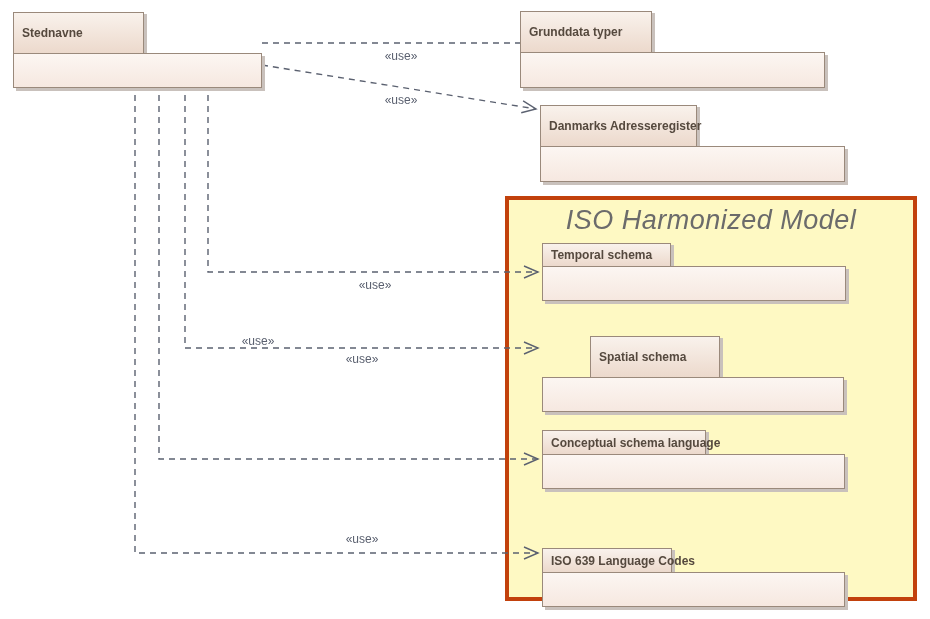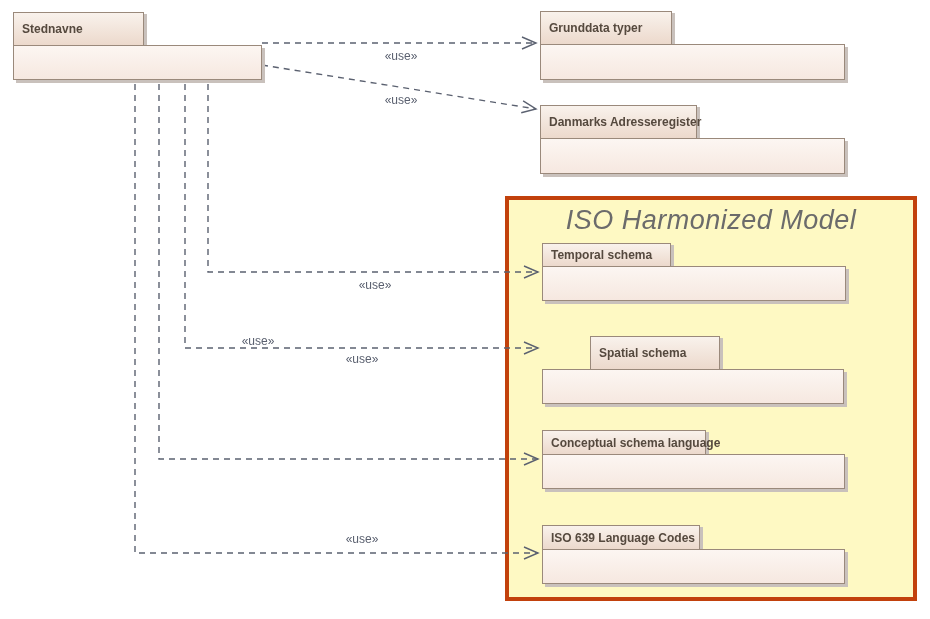--- a/index.html
+++ b/index.html
@@ -34,21 +34,21 @@
   
   #wires {
     position: absolute;
     left: 0; top: 0;
     z-index: 2;
   }
   
   .pkg { position: absolute; z-index: 3; }
   .pkg .tab {
     position: relative;
-    height: 34px;
+    height: 42px;
     border: 1px solid #9a897b;
     background: linear-gradient(180deg, #f9f2ec 0%, #ecd9cc 100%);
     box-shadow: 3px 2px 0 #c9c1bc;
     display: flex;
     align-items: center;
     padding: 0 8px;
   }
   .pkg .tab .pkg-label {
     font-size: 12px;
     font-weight: bold;
@@ -105,21 +105,21 @@
   <div class="use-label" style="left:362px; top:359px;">«use»</div>
   <div class="use-label" style="left:362px; top:539px;">«use»</div>
 
   <div class="pkg" style="left:13px; top:12px; width:249px;">
     <div class="tab" style="width:131px;">
       <span class="pkg-label">Stednavne</span>
     </div>
     <div class="pkg-body"></div>
   </div>
 
-  <div class="pkg" style="left:540px; top:11px; width:305px;text-align:right;">
+  <div class="pkg" style="left:520px; top:11px; width:305px;text-align:right;">
     <div class="tab" style="width:132px;">
       <span class="pkg-label">Grunddata typer</span>
     </div>
     <div class="pkg-body" style="height:36px;"></div>
   </div>
 
   <div class="pkg" style="left:540px; top:105px; width:305px;">
     <div class="tab" style="width:157px;">
       <span class="pkg-label">Danmarks Adresseregister</span>
     </div>
@@ -141,19 +141,19 @@
   </div>
 
   <div class="pkg" style="left:542px; top:430px; width:303px;">
     <div class="tab" style="width:164px; height:25px;">
       <span class="pkg-label">Conceptual schema language</span>
     </div>
     <div class="pkg-body"></div>
   </div>
 
   <div class="pkg" style="left:542px; top:525px; width:303px;">
-    <div class="tab" style="width:158px; height:25px;">
+    <div class="tab" style="width:130px; height:25px;margin-top:23px;">
       <span class="pkg-label">ISO 639 Language Codes</span>
     </div>
     <div class="pkg-body"></div>
   </div>
 
 </div>
 
 </body></html>

